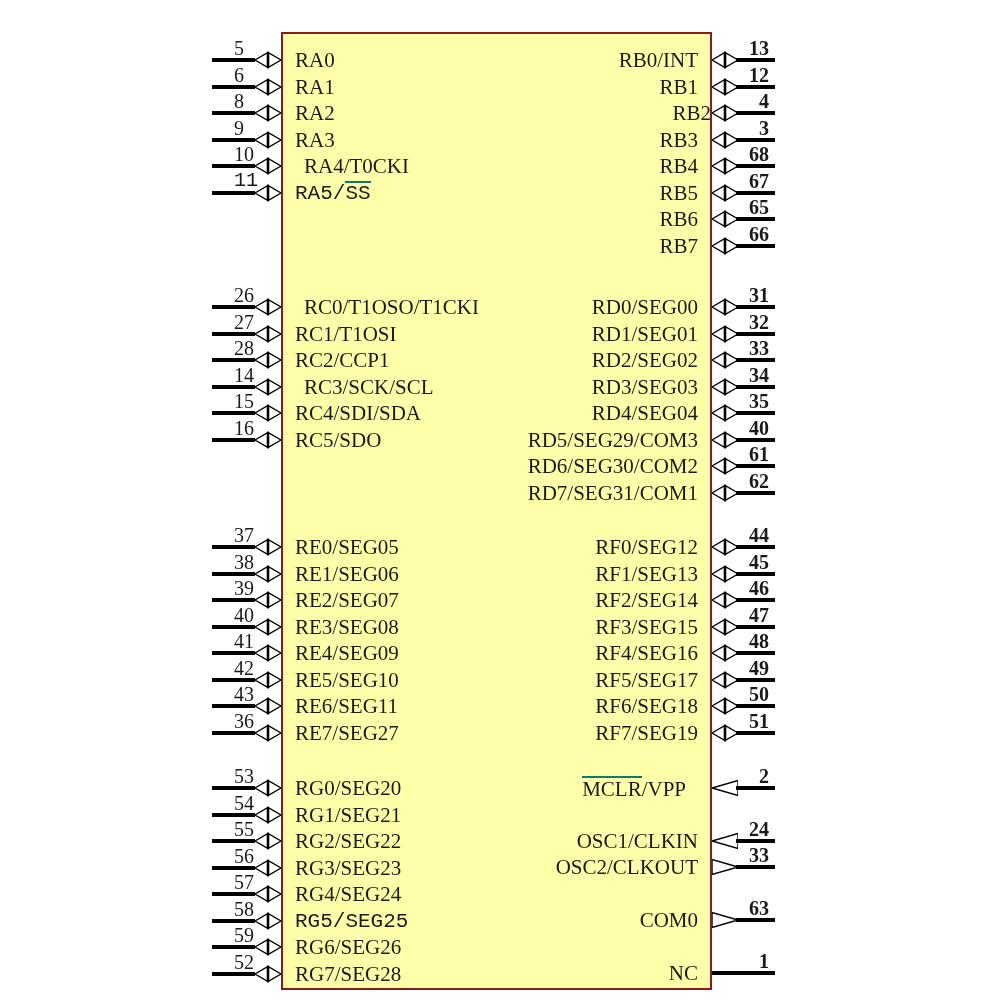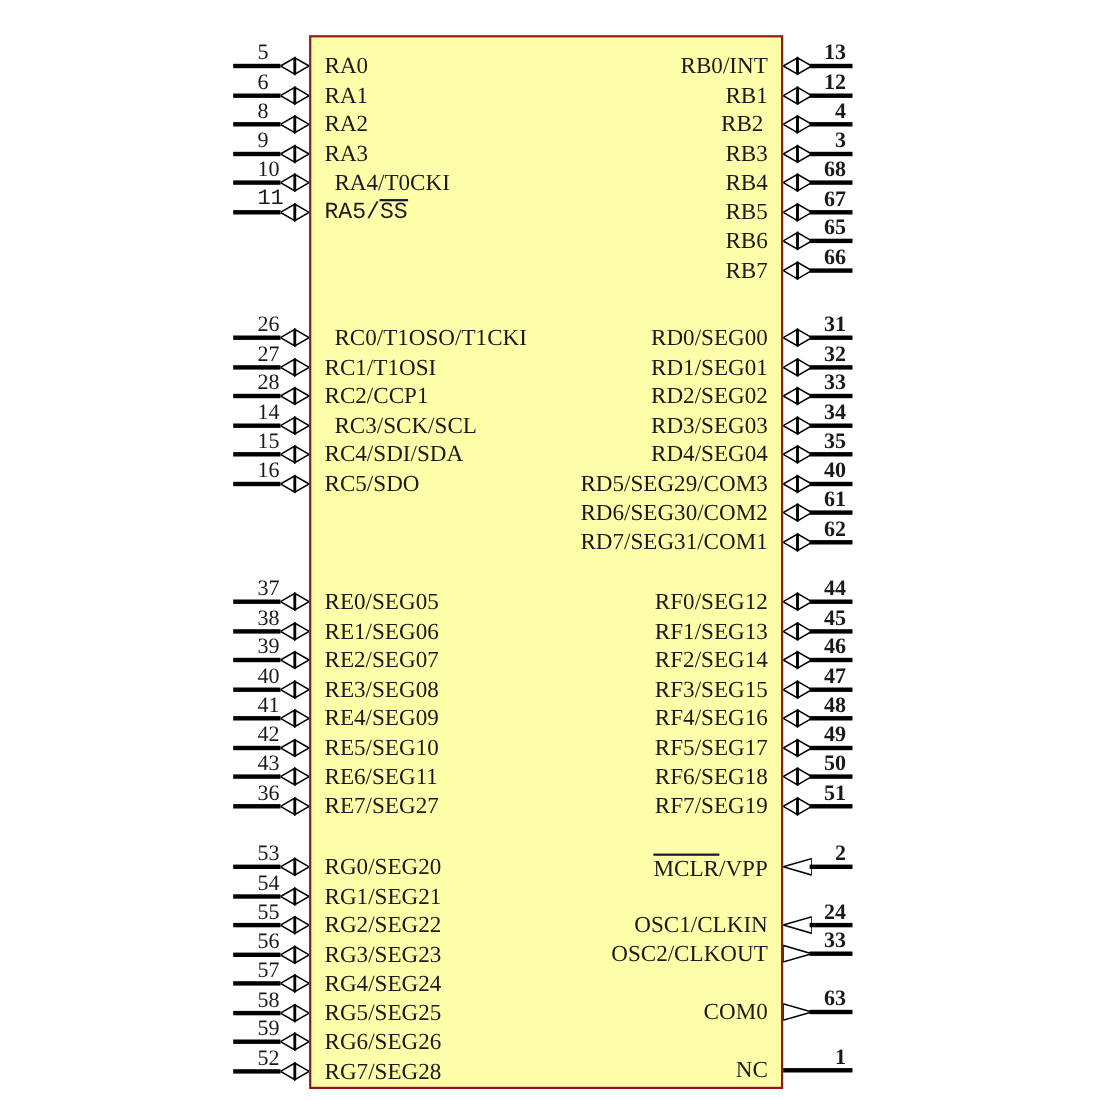--- a/index.html
+++ b/index.html
@@ -17,21 +17,21 @@
   
   .pin-row{position:absolute;height:26px;}
   .pin-label{
     position:absolute;top:50%;transform:translateY(-50%);
     font-size:21px;color:#1a1a1a;white-space:nowrap;line-height:1;
   }
   .left .pin-label{left:0;text-align:left;}
   .right .pin-label{right:0;text-align:right;}
 
   
-  .ovl{border-top:2px solid #0f172a;padding-top:0px;display:inline-block;line-height:1.05;}
+  .ovl{border-top:2px solid #0f766e;padding-top:0px;display:inline-block;line-height:1.05;}
 
   
   .wire{position:absolute;top:50%;height:4px;background:#000;transform:translateY(-50%);}
 
   
   .pin-num{
     position:absolute;font-size:20px;color:#1a1a1a;line-height:1;
     bottom:50%;margin-bottom:2px;
   }
   .left .pin-num{left:22px;}
@@ -133,21 +133,21 @@
           <div class="pin-label" style="right: 93px;">RB1</div>
         </div>
         <div class="pin-row right" style="top: 100px; height: 26.5px; left: 412px; width: 379px;">
           <svg width="26" height="18" viewBox="0 0 26 18" class="sym" style="left: 300px;">
             <polygon points="0,9 13,1.5 13,16.5" fill="#ffffff" stroke="#000000" stroke-width="1.4"></polygon>
             <polygon points="26,9 13,1.5 13,16.5" fill="#ffffff" stroke="#000000" stroke-width="1.4"></polygon>
             <line x1="13" y1="1.5" x2="13" y2="16.5" stroke="#000" stroke-width="2.6"></line>
           </svg>
           <div class="wire" style="left: 324px; width: 39px;"></div>
           <div class="pin-num">4</div>
-          <div class="pin-label" style="right: 97px;">RB2</div>
+          <div class="pin-label" style="right: 80px;">RB2</div>
         </div>
         <div class="pin-row right" style="top: 126.5px; height: 26.5px; left: 412px; width: 379px;">
           <svg width="26" height="18" viewBox="0 0 26 18" class="sym" style="left: 300px;">
             <polygon points="0,9 13,1.5 13,16.5" fill="#ffffff" stroke="#000000" stroke-width="1.4"></polygon>
             <polygon points="26,9 13,1.5 13,16.5" fill="#ffffff" stroke="#000000" stroke-width="1.4"></polygon>
             <line x1="13" y1="1.5" x2="13" y2="16.5" stroke="#000" stroke-width="2.6"></line>
           </svg>
           <div class="wire" style="left: 324px; width: 39px;"></div>
           <div class="pin-num">3</div>
           <div class="pin-label" style="right: 93px;">RB3</div>
@@ -553,21 +553,21 @@
           <div class="pin-label" style="left: 83px;">RG4/SEG24</div>
         </div>
         <div class="pin-row left" style="top: 907.5px; height: 26.5px; left: 212px; width: 279px;">
           <div class="wire" style="left: 0px; width: 43px;"></div>
           <svg width="26" height="18" viewBox="0 0 26 18" class="sym" style="left: 43px;">
             <polygon points="0,9 13,1.5 13,16.5" fill="#ffffff" stroke="#000000" stroke-width="1.4"></polygon>
             <polygon points="26,9 13,1.5 13,16.5" fill="#ffffff" stroke="#000000" stroke-width="1.4"></polygon>
             <line x1="13" y1="1.5" x2="13" y2="16.5" stroke="#000" stroke-width="2.6"></line>
           </svg>
           <div class="pin-num">58</div>
-          <div class="pin-label" style="left: 83px;">RG5/SEG25</div>
+          <div class="pin-label" style="left: 83px; font-family: Liberation Mono, monospace;">RG5/SEG25</div>
         </div>
         <div class="pin-row left" style="top: 934px; height: 26.5px; left: 212px; width: 279px;">
           <div class="wire" style="left: 0px; width: 43px;"></div>
           <svg width="26" height="18" viewBox="0 0 26 18" class="sym" style="left: 43px;">
             <polygon points="0,9 13,1.5 13,16.5" fill="#ffffff" stroke="#000000" stroke-width="1.4"></polygon>
             <polygon points="26,9 13,1.5 13,16.5" fill="#ffffff" stroke="#000000" stroke-width="1.4"></polygon>
             <line x1="13" y1="1.5" x2="13" y2="16.5" stroke="#000" stroke-width="2.6"></line>
           </svg>
           <div class="pin-num">59</div>
           <div class="pin-label" style="left: 83px;">RG6/SEG26</div>
@@ -582,21 +582,21 @@
           <div class="pin-num">52</div>
           <div class="pin-label" style="left: 83px;">RG7/SEG28</div>
         </div>
       </div>
       <div class="pin-row right" style="top: 775px; height: 26.5px; left: 412px; width: 379px;">
         <svg width="26" height="18" viewBox="0 0 26 18" class="sym" style="left: 300px;">
           <polygon points="0,9 26,1.5 26,16.5" fill="#ffffff" stroke="#000000" stroke-width="1.4"></polygon>
         </svg>
         <div class="wire" style="left: 324px; width: 39px;"></div>
         <div class="pin-num">2</div>
-        <div class="pin-label" style="right: 93px;"><span class="ovl">MCLR</span>/VPP</div>
+        <div class="pin-label" style="right: 105px;"><span class="ovl">MCLR</span>/VPP</div>
       </div>
       <div class="pin-row right" style="top: 828px; height: 26.5px; left: 412px; width: 379px;">
         <svg width="26" height="18" viewBox="0 0 26 18" class="sym" style="left: 300px;">
           <polygon points="0,9 26,1.5 26,16.5" fill="#ffffff" stroke="#000000" stroke-width="1.4"></polygon>
         </svg>
         <div class="wire" style="left: 324px; width: 39px;"></div>
         <div class="pin-num">24</div>
         <div class="pin-label" style="right: 93px;">OSC1/CLKIN</div>
       </div>
       <div class="pin-row right" style="top: 854px; height: 26.5px; left: 412px; width: 379px;">

